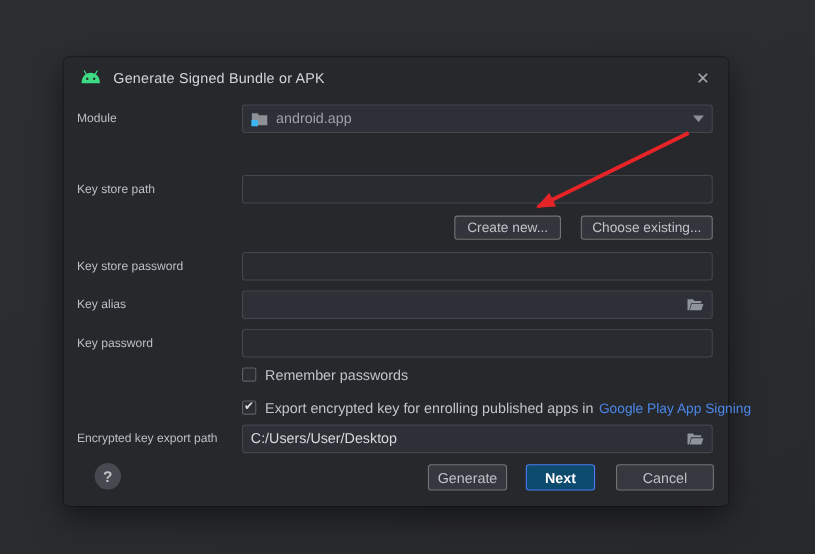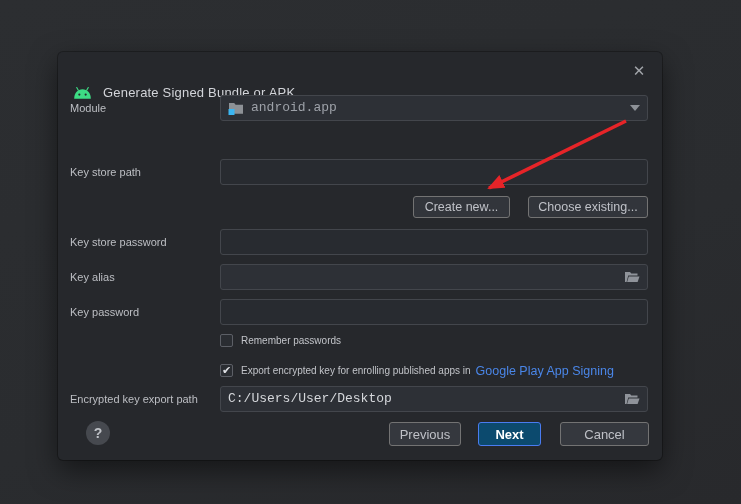--- a/index.html
+++ b/index.html
@@ -7,33 +7,33 @@
     width:741px;height:504px;position:relative;overflow:hidden;
     background:linear-gradient(160deg,#2c2e31 0%,#2a2c2f 60%,#28292c 100%);
     font-family:"Liberation Sans", sans-serif;
     -webkit-font-smoothing:antialiased;
   }
   .dialog{
     position:absolute;left:58px;top:52px;width:604px;height:408px;
     background:#26282c;border-radius:5px;
     box-shadow:0 10px 28px rgba(0,0,0,.5), 0 0 0 1px rgba(0,0,0,.28);
   }
-  .title-row{position:absolute;left:14px;top:28px;height:20px;display:flex;align-items:flex-end;gap:10px;}
+  .title-row{position:absolute;left:14px;top:11px;height:20px;display:flex;align-items:flex-start;gap:10px;}
   .title-text{font-size:13px;color:#d2d4d9;letter-spacing:.2px;}
   .close-btn{
     position:absolute;left:570px;top:8px;width:22px;height:22px;
     display:flex;align-items:center;justify-content:center;
     color:#a2a5aa;font-size:15px;cursor:pointer;border-radius:3px;
   }
   .row-label{position:absolute;left:12px;font-size:11px;color:#bdbfc4;line-height:26px;white-space:nowrap;}
   .field{
     position:absolute;left:162px;width:428px;height:26px;box-sizing:border-box;
     border:1px solid #43464c;border-radius:3px;background:#282b30;
     color:#d6d8dc;font-size:13px;line-height:24px;padding:0 7px;
-    display:flex;align-items:center;gap:7px;white-space:nowrap;overflow:hidden;font-family:Liberation Mono, monospace;
+    display:flex;align-items:center;gap:7px;white-space:nowrap;overflow:hidden;
   }
   .field.editable{background:#2d3036;}
   .field .value{flex:1 1 auto;overflow:hidden;}
   .value.dim{color:#9da1a8;}
   .chevron{
     width:0;height:0;border-left:5px solid transparent;border-right:5px solid transparent;
     border-top:6px solid #8d9197;margin-left:auto;
   }
   .browse{margin-left:auto;display:flex;align-items:center;}
   .btn{
@@ -42,21 +42,21 @@
     color:#bfc1c7;font-size:12.5px;cursor:pointer;white-space:nowrap;
   }
   .btn.bottom{font-size:13px;background:#35383e;}
   .btn.primary{background:#0c4a6e;border-color:#4a7cf0;color:#ffffff;font-weight:bold;}
   .checkbox-row{position:absolute;left:162px;display:flex;align-items:center;gap:8px;height:15px;}
   .checkbox{
     width:13px;height:13px;box-sizing:border-box;border:1px solid #5c5f66;border-radius:2px;
     background:#2a2d32;color:#dfe1e5;font-size:11px;line-height:11px;
     display:flex;align-items:center;justify-content:center;cursor:pointer;flex:0 0 auto;
   }
-  .checkbox-label{font-size:10px;color:#c2c4c9;white-space:nowrap;}
+  .checkbox-label{font-size:13px;color:#c2c4c9;white-space:nowrap;}
   .link{color:#4a86e8;font-size:12.5px;white-space:nowrap;cursor:pointer;}
   .help-btn{
     position:absolute;left:28px;top:369px;width:24px;height:24px;border-radius:50%;
     background:#46494f;color:#bfc2c7;font-size:14px;font-weight:bold;
     display:flex;align-items:center;justify-content:center;cursor:pointer;
   }
   .overlay{position:absolute;left:0;top:0;width:741px;height:504px;pointer-events:none;}
 </style>
 </head>
 <body>
@@ -130,21 +130,21 @@
     <span class="value">C:/Users/User/Desktop</span>
     <span class="browse">
       <svg width="16" height="12" viewBox="0 0 16 12">
         <path d="M1 1 h5 l1.3 1.6 H13.5 v2 H4.2 L2.6 11 H1 Z" fill="#8f939a"></path>
         <path d="M4.8 5.4 H15.5 L13.6 11 H3.1 Z" fill="#8f939a"></path>
       </svg>
     </span>
   </div>
 
   <div class="help-btn">?</div>
-  <div class="btn bottom" style="left:331px;top:370px;width:72px;height:24px;">Previous</div>
+  <div class="btn bottom" style="left:331px;top:370px;width:72px;height:24px;">Generate</div>
   <div class="btn bottom primary" style="left:420px;top:370px;width:63px;height:24px;">Next</div>
   <div class="btn bottom" style="left:502px;top:370px;width:89px;height:24px;">Cancel</div>
 </div>
 
 <svg class="overlay">
   <defs>
     <marker id="ah" markerUnits="userSpaceOnUse" markerWidth="18" markerHeight="16" refX="15" refY="7" orient="auto">
       <path d="M0,0 L17,7 L0,14 Z" fill="#e62428"></path>
     </marker>
   </defs>

